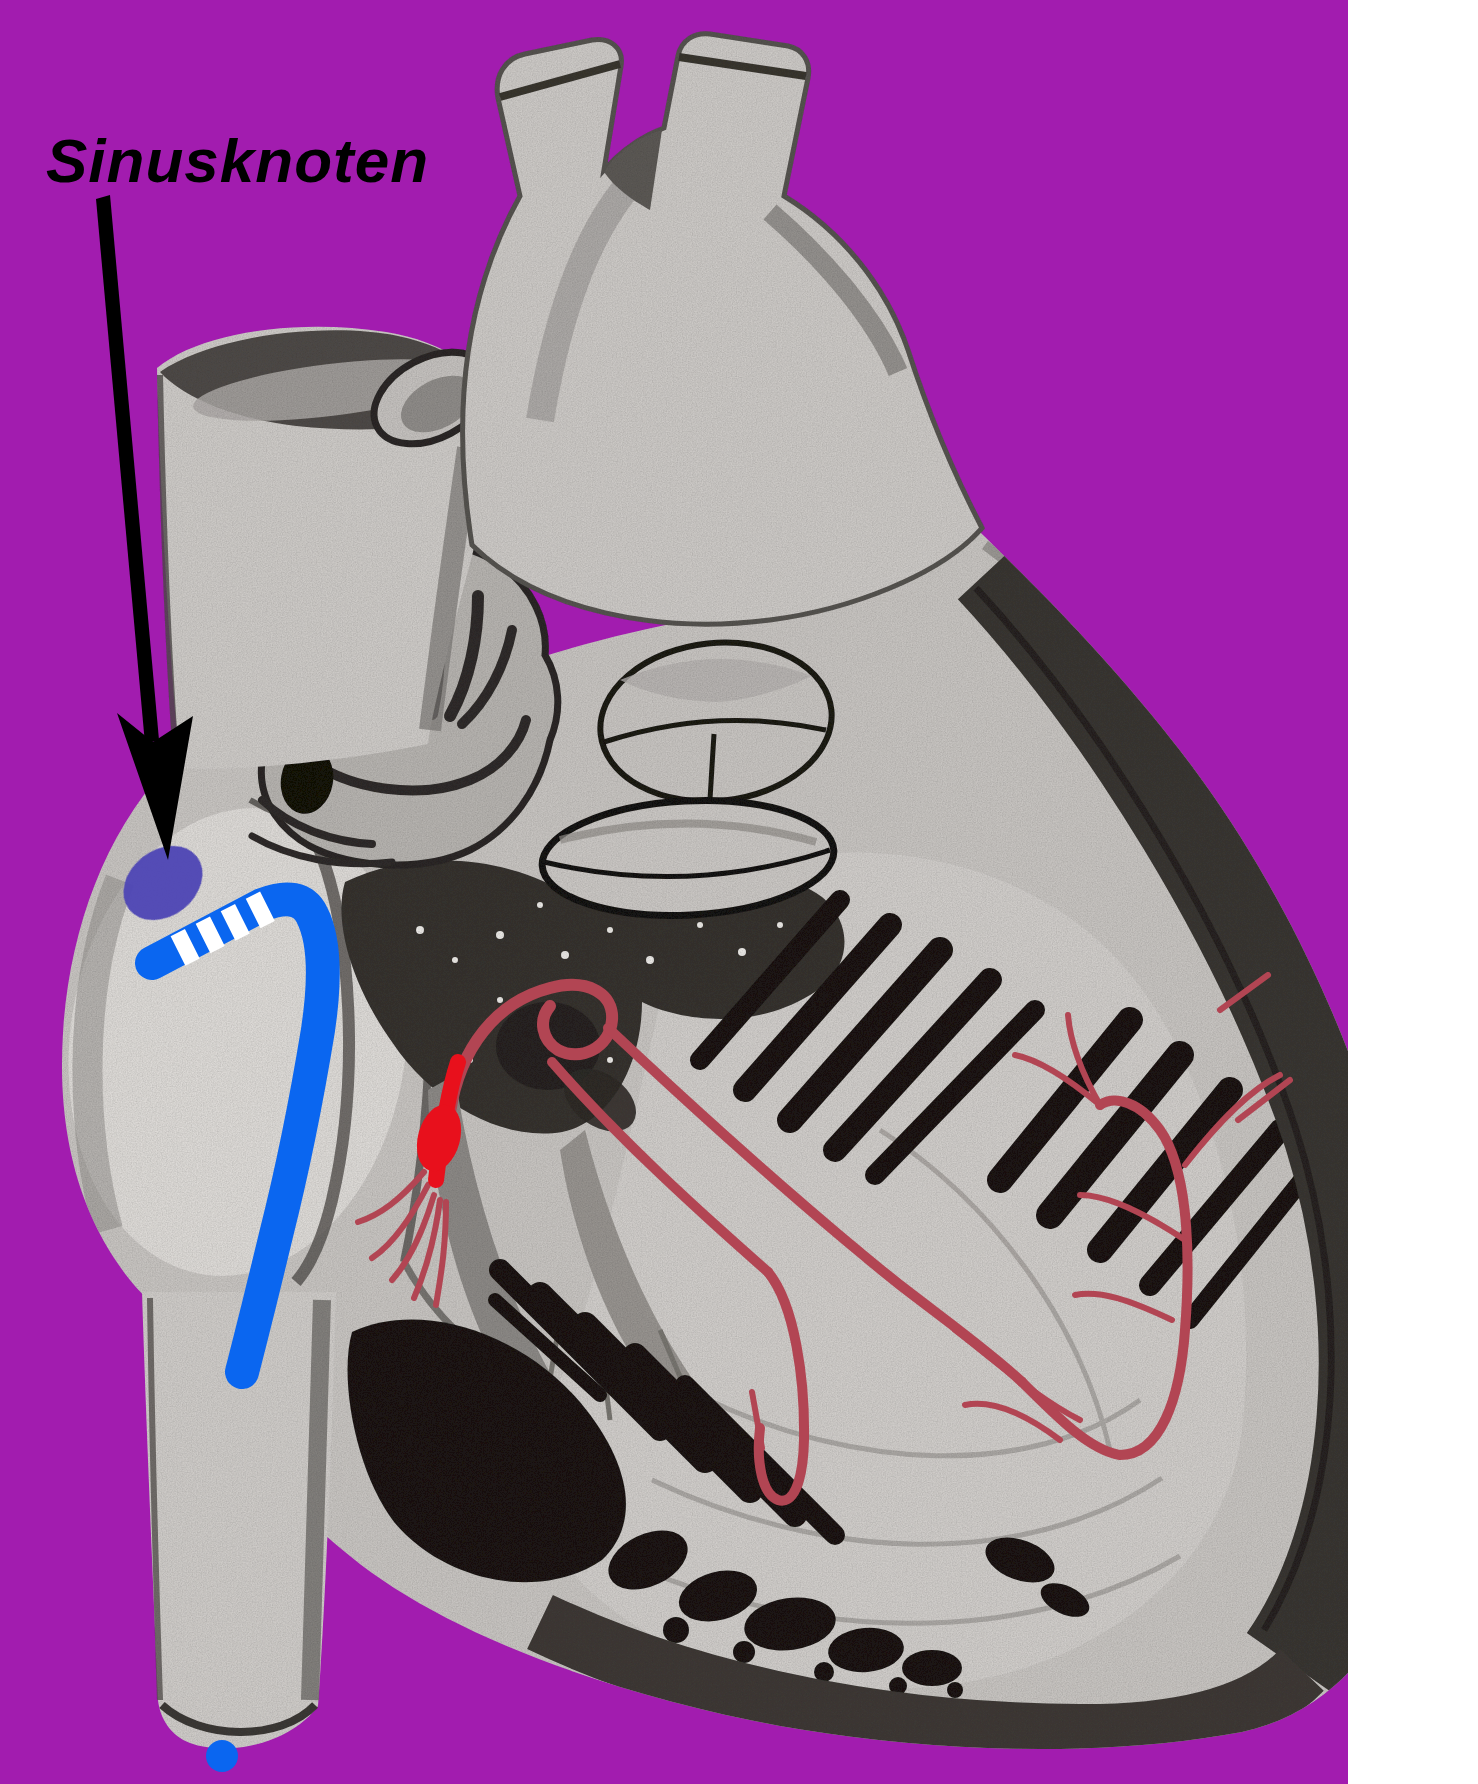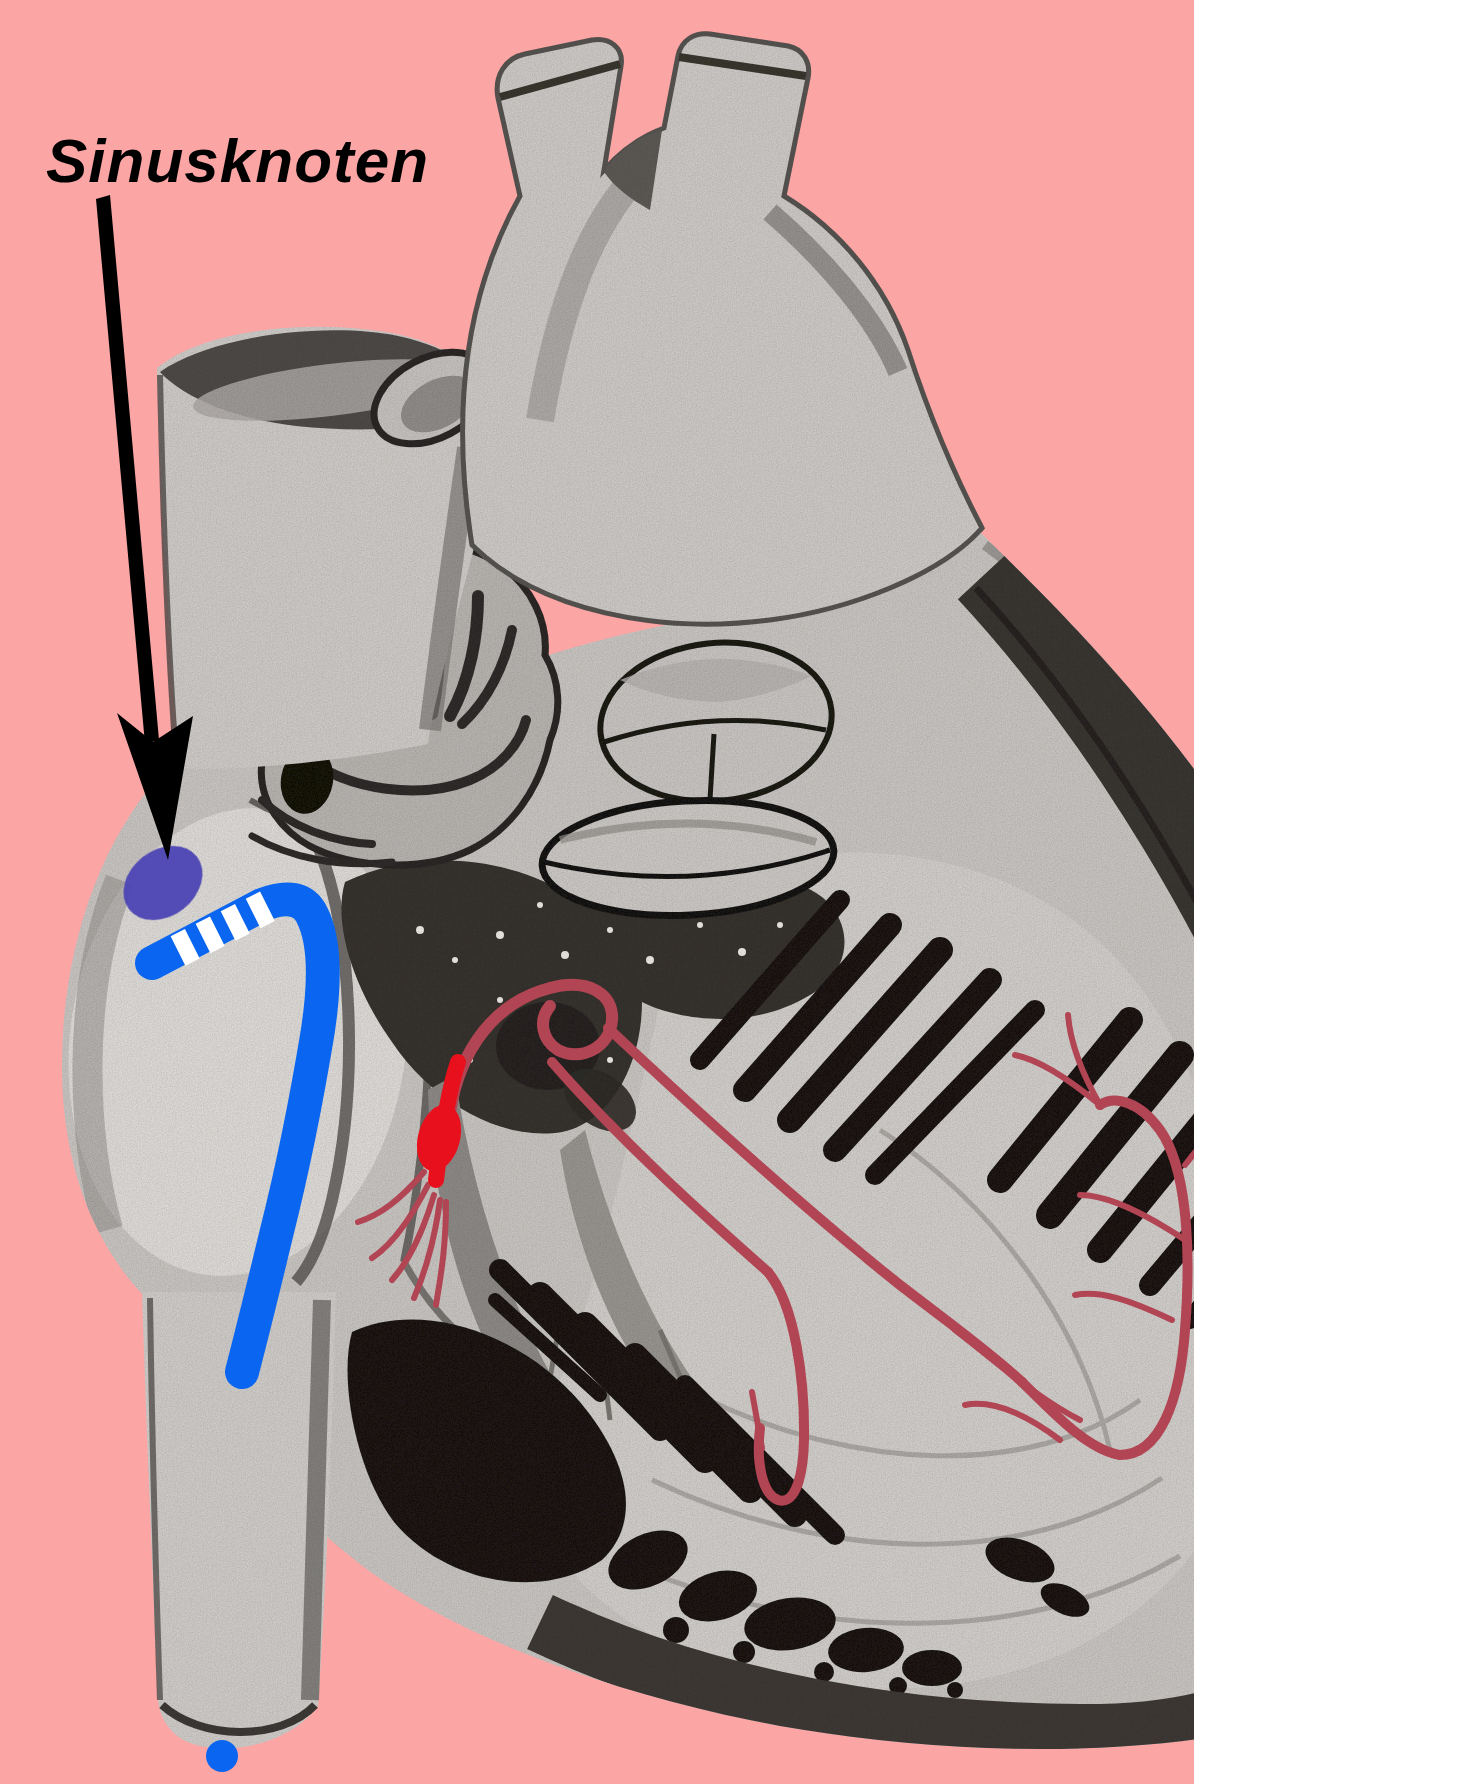--- a/index.html
+++ b/index.html
@@ -1,16 +1,16 @@
 <!DOCTYPE html>
 <html><head>
 <meta charset="utf-8">
 <style>
   html,body{margin:0;padding:0;background:#ffffff;}
-  .stage{position:relative;width:1194px;height:1784px;background:#fca5a5;overflow:hidden;
+  .stage{position:relative;width:1348px;height:1784px;background:#a21caf;overflow:hidden;
          font-family:"Liberation Sans", sans-serif;}
   svg{display:block;}
   text.annot{font-family:"Liberation Sans", sans-serif;font-weight:bold;font-style:italic;
              font-size:62px;letter-spacing:1px;}
 </style>
 </head>
 <body>
 
 <div class="stage">
 <svg width="1478" height="1784" viewBox="0 0 1478 1784">

